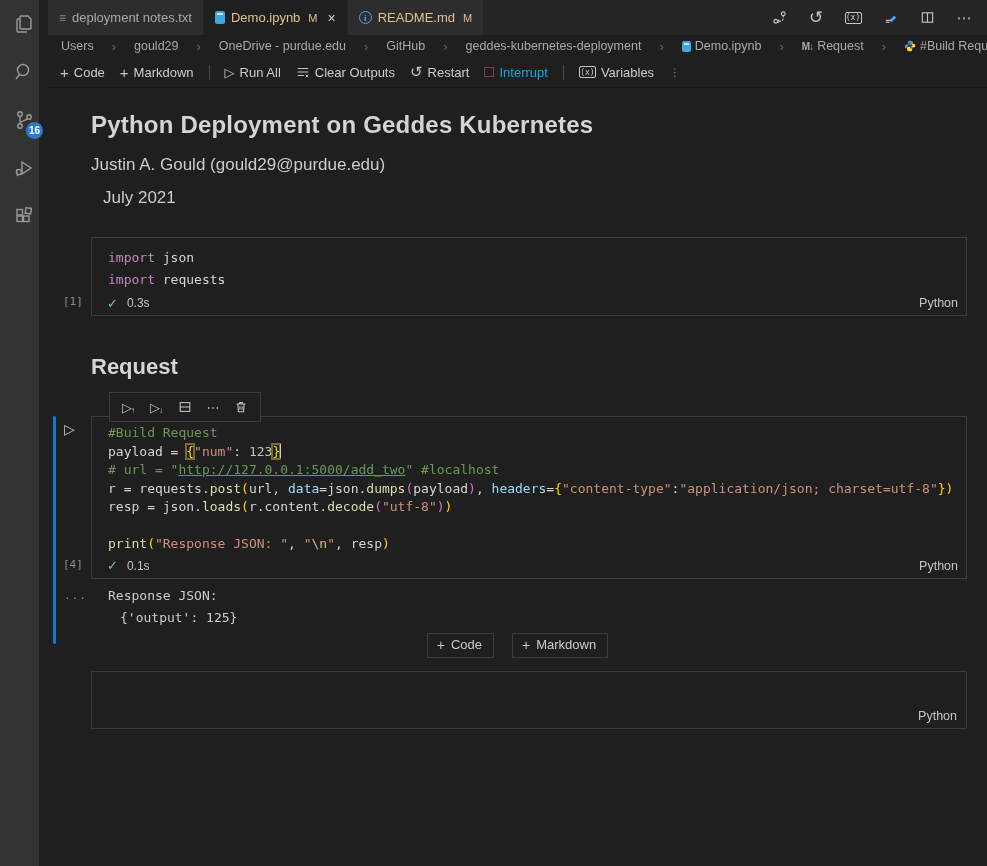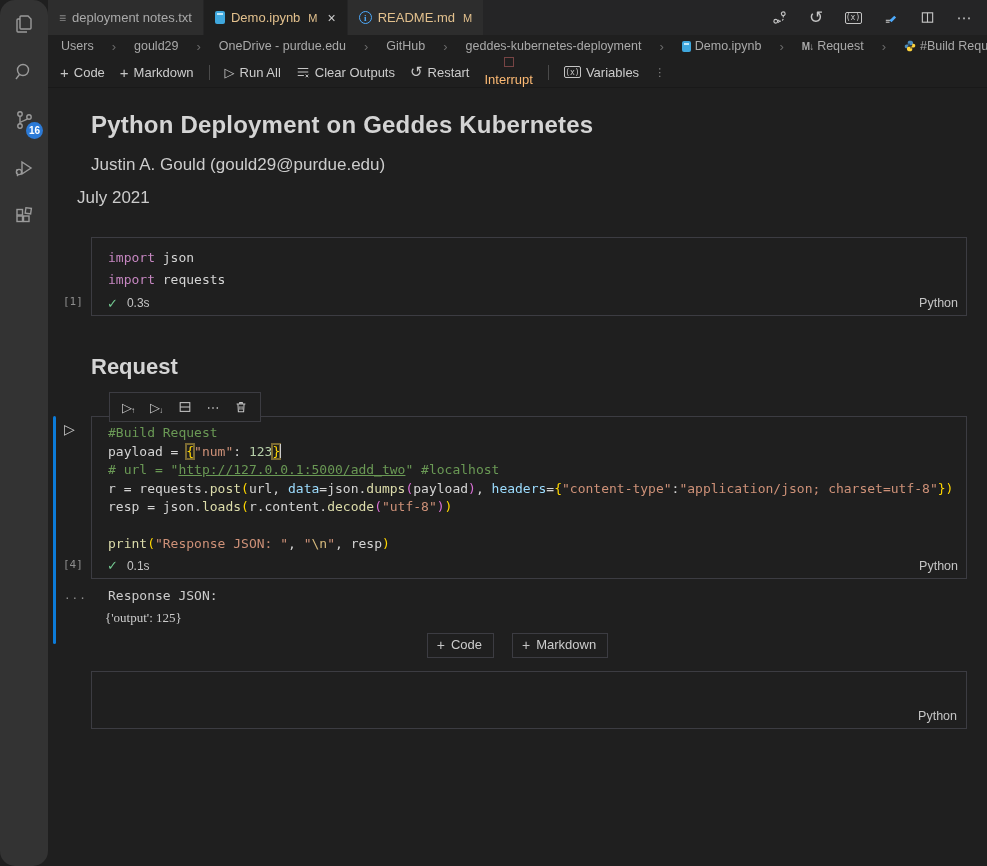--- a/index.html
+++ b/index.html
@@ -1,19 +1,19 @@
 <!DOCTYPE html>
 <html><head>
 <meta charset="utf-8">
 <style>
   * { margin:0; padding:0; box-sizing:border-box; }
   html,body { width:987px; height:866px; background:#1f1f1f; font-family:"Liberation Sans",sans-serif; overflow:hidden; }
 
   
-  .activity-bar { position:absolute; left:0; top:0; width:48px; height:866px; background:#333333; z-index:5;border-radius:15px; }
+  .activity-bar { position:absolute; left:0; top:0; width:39px; height:866px; background:#333333; z-index:5; }
   .ab-item { position:relative; width:48px; height:48px; display:flex; align-items:center; justify-content:center; color:#9a9a9a; cursor:pointer; }
   .ab-item svg { width:24px; height:24px; stroke:#9a9a9a; fill:none; stroke-width:1.4; }
   .ab-badge { position:absolute; right:5px; bottom:5px; min-width:17px; height:17px; border-radius:9px; background:#2c7ad6; color:#ffffff; font-size:10px; font-weight:bold; display:flex; align-items:center; justify-content:center; padding:0 3px; }
 
   
   .main { position:absolute; left:48px; top:0; width:939px; height:866px; }
 
   .tabbar { height:35px; background:#252526; display:flex; align-items:stretch; }
   .tab { display:flex; align-items:center; gap:6px; padding:0 11px; background:#2d2d2d; color:#a9a9a9; font-size:13px; border-right:1px solid #252526; cursor:pointer; white-space:nowrap; }
   .tab.active { background:#1f1f1f; }
@@ -33,32 +33,32 @@
   .bc-sep { color:#6a6a6a; font-size:13px; padding:0 2px; }
   .bc-seg { cursor:pointer; display:flex; align-items:center; gap:4px; }
   .md-glyph { font-size:10px; font-weight:bold; color:#a9a9a9; letter-spacing:-1px; }
 
   .nbtoolbar { height:31px; display:flex; align-items:center; padding-left:12px; font-size:13px; color:#cccccc; gap:15px; background:#1f1f1f; border-bottom:1px solid #191919; white-space:nowrap; }
   .tb-btn { display:flex; align-items:center; gap:5px; cursor:pointer; }
   .tb-sep { width:1px; height:15px; background:#4a4a4a; }
   .tb-plus { font-size:15px; color:#c5c5c5; }
   .tb-run { font-size:13px; color:#c5c5c5; }
   .tb-restart { font-size:15px; color:#c5c5c5; }
-  .tb-btn.disabled { color:#fdba74;flex-direction:column; }
+  .tb-btn.disabled { color:#0ea5e9; }
   .int-square { width:10px; height:10px; border:1px solid #774444; display:inline-block; }
   .var-box { width:17px; height:12px; border:1px solid #c5c5c5; border-radius:2px; font-size:8px; display:inline-flex; align-items:center; justify-content:center; color:#c5c5c5; font-family:"DejaVu Sans Mono",monospace; }
   .kebab { color:#8a8a8a; font-size:11px; }
   .kernel-ic { width:11px; height:13px; border:1px solid #c5c5c5; border-radius:1px; position:relative; display:inline-block; }
   .kernel-ic:after { content:""; position:absolute; left:2px; right:2px; bottom:-3px; height:1px; background:#c5c5c5; box-shadow:0 2px 0 #c5c5c5; }
 
   
   .content { position:absolute; top:88px; left:0; right:0; bottom:0; background:#1f1f1f; }
   .md-h1 { margin:23px 20px 0 43px; font-size:24px; font-weight:600; color:#d4d4d4; letter-spacing:0.2px; }
   .md-p  { margin:16px 20px 0 43px; font-size:17px; color:#cccccc; }
-  .md-p2 { margin:13px 20px 0 29px; font-size:17px; color:#cccccc; }
+  .md-p2 { margin:13px 20px 0 55px; font-size:17px; color:#cccccc; }
   .md-h2 { margin:38px 20px 0 43px; font-size:22px; font-weight:600; color:#d4d4d4; }
   .md-h2.req { margin-top:34px; }
 
   .cell-region { position:relative; margin:29px 20px 0 43px; }
   .cell-region.c2 { margin-top:36px; }
   .cell { position:relative; border:1px solid #3c3c42; background:#1f1f1f; }
   .cell-code { padding:9px 8px 0 16px; font-family:"DejaVu Sans Mono",monospace; font-size:13px; line-height:22px; color:#d4d4d4; }
   .cell-code.c2 { line-height:18.5px; padding-top:7px; }
   .code-line { white-space:pre; }
   .cell-status { display:flex; align-items:center; gap:9px; height:24px; padding:0 8px 0 15px; font-size:12px; color:#c5c5c5; }
@@ -78,21 +78,21 @@
   .focus-bar { position:absolute; left:-38px; top:0; width:3px; height:228px; background:#0c7bd8; border-radius:2px; }
   .run-gutter { position:absolute; left:-27px; top:5px; font-size:14px; color:#c5c5c5; cursor:pointer; }
   .cell-toolbar { position:absolute; top:-24px; left:18px; height:30px; background:#1f1f1f; border:1px solid #3c3c42; display:flex; align-items:center; gap:8px; padding:0 9px; z-index:3; }
   .ct-btn { display:flex; align-items:center; justify-content:center; width:20px; height:20px; color:#c5c5c5; cursor:pointer; font-size:13px; position:relative; }
   .ct-btn svg { width:14px; height:14px; stroke:#c5c5c5; fill:none; stroke-width:1.2; }
   .ct-sub { font-size:8px; position:relative; top:3px; left:-1px; }
 
   .output-block { position:relative; margin-top:8px; font-family:"DejaVu Sans Mono",monospace; font-size:13px; color:#cccccc; }
   .out-gutter { position:absolute; left:-27px; top:2px; font-size:11px; color:#8d8d8d; letter-spacing:1px; }
   .out-line1 { margin-left:17px; line-height:18px; white-space:pre; }
-  .out-line2 { margin-left:14px; margin-top:4px; line-height:18px; white-space:pre;font-family:Liberation Serif, serif; }
+  .out-line2 { margin-left:29px; margin-top:4px; line-height:18px; white-space:pre; }
 
   .insert-row { display:flex; justify-content:center; gap:18px; margin-top:6px; }
   .insert-btn { display:flex; align-items:center; gap:6px; border:1px solid #3c3c42; padding:3px 11px 4px 9px; font-size:13px; color:#cccccc; cursor:pointer; background:#1f1f1f; }
   .insert-btn .tb-plus { font-size:14px; }
 
   .empty-cell { position:relative; margin:13px 20px 0 43px; height:58px; border:1px solid #3c3c42; }
   .empty-lang { position:absolute; right:9px; bottom:5px; font-size:12.5px; color:#c5c5c5; }
 </style>
 </head>
 <body>

